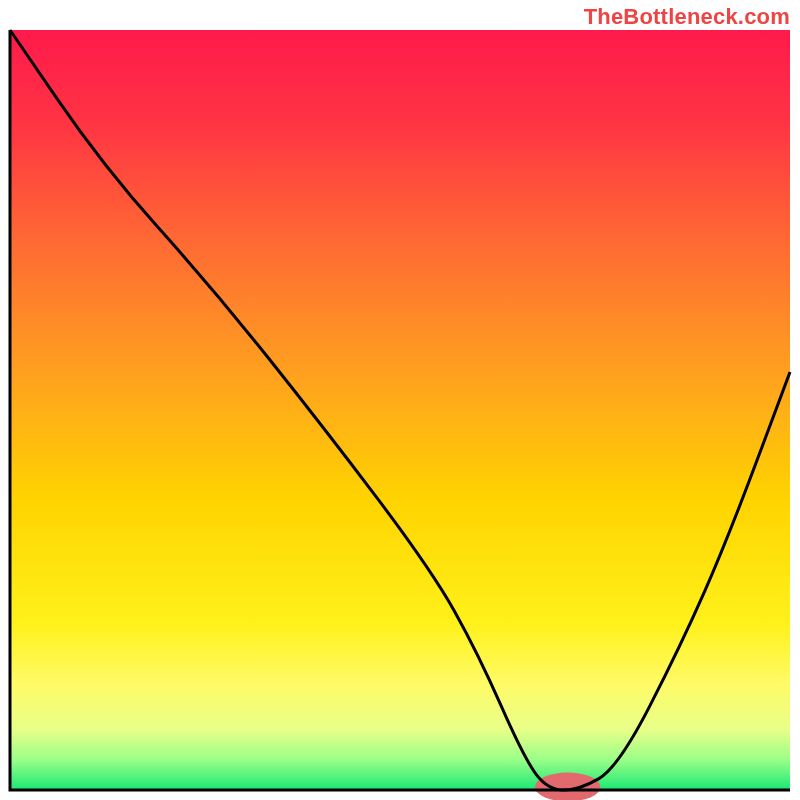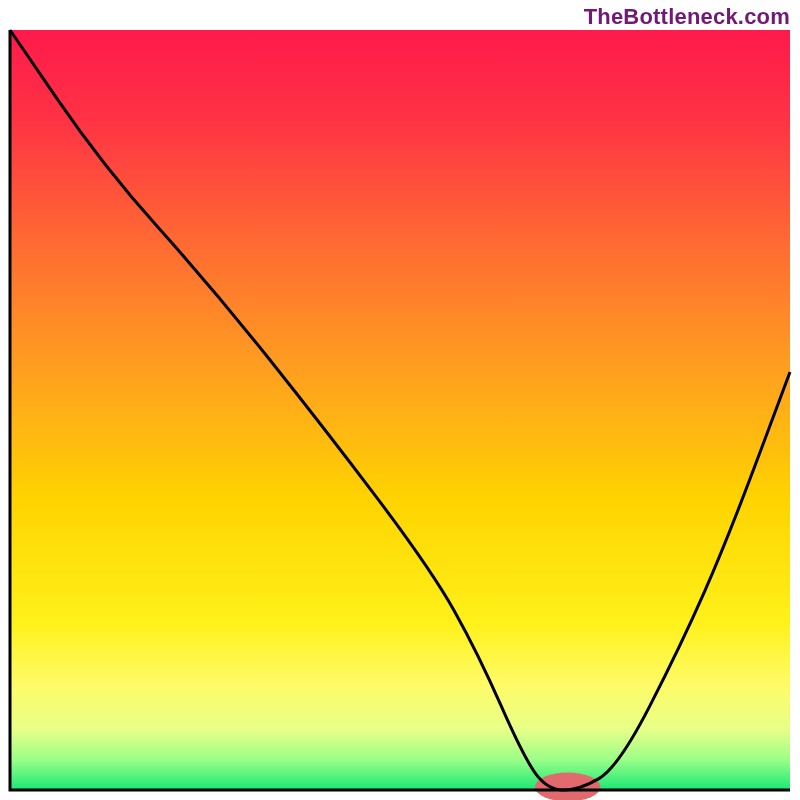--- a/index.html
+++ b/index.html
@@ -23,21 +23,21 @@
     height: 800px;
     display: block;
   }
   .watermark {
     position: absolute;
     top: 4px;
     right: 10px;
     font-family: Arial, Helvetica, sans-serif;
     font-size: 22px;
     font-weight: 600;
-    color: #701a75;
+    color: #ef4444;
     letter-spacing: 0.2px;
   }
 </style>
 </head>
 <body>
 
 <div class="chart-container">
   <svg class="chart" viewBox="0 0 800 800">
     <defs>
       <linearGradient id="bgGrad" x1="0" y1="0" x2="0" y2="1">

